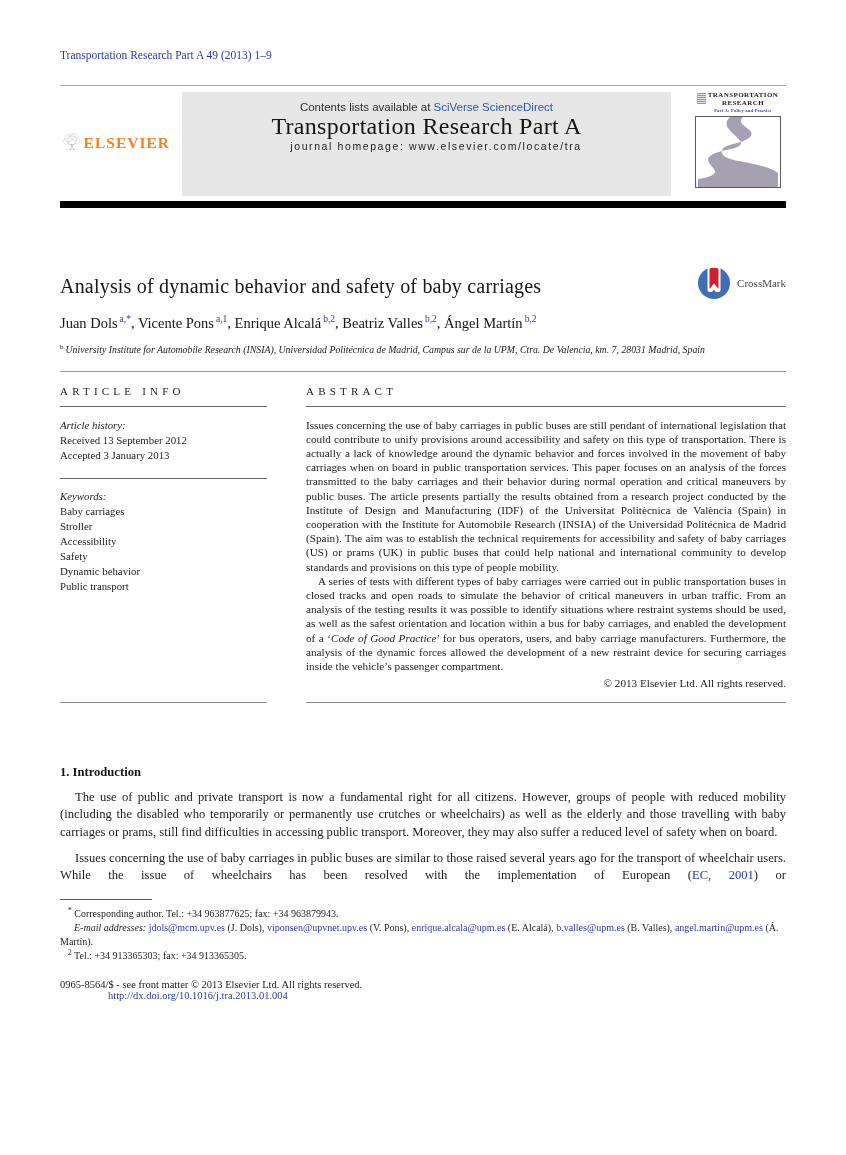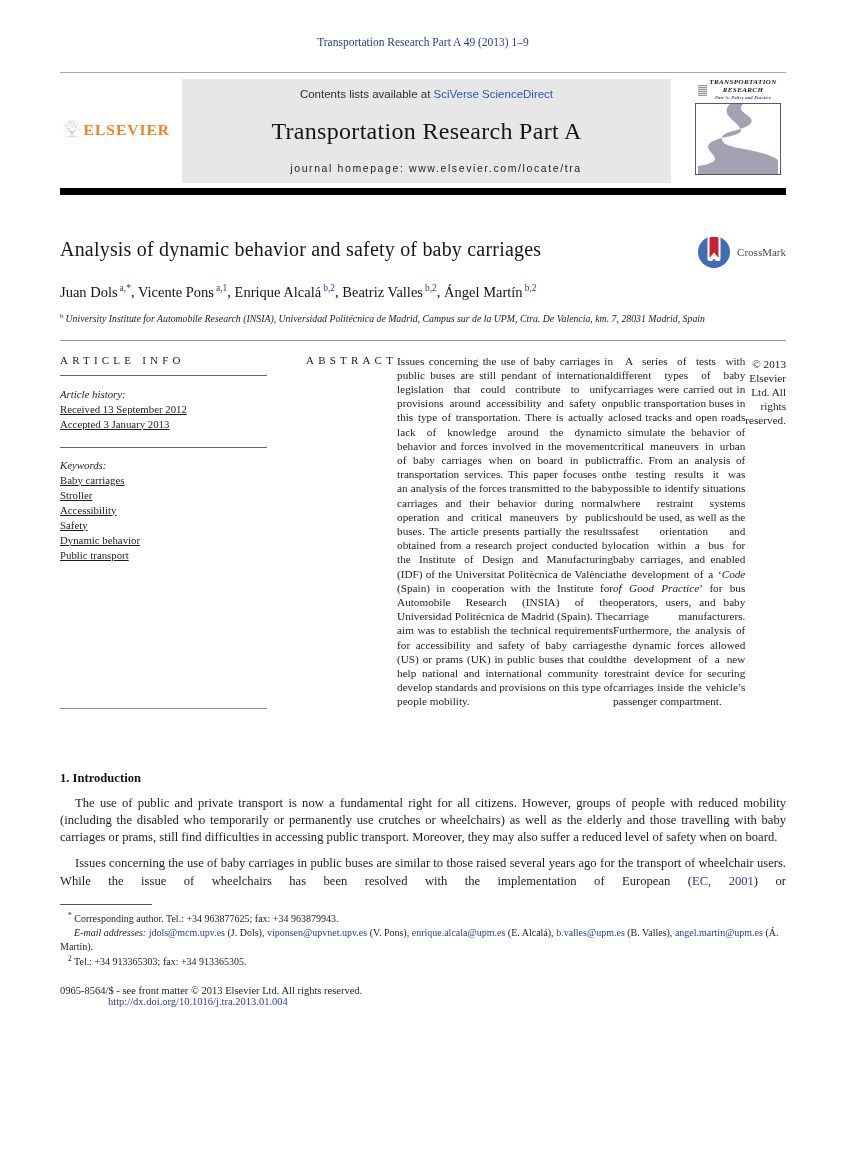--- a/index.html
+++ b/index.html
@@ -11,55 +11,55 @@
   }
   *{box-sizing:border-box;}
   body{margin:0;background:#ffffff;}
   .page{
     width:846px;height:1155px;margin:0 auto;overflow:hidden;
     background:#fff;color:var(--ink);
     font-family:"Liberation Serif", serif;
     padding:0 60px;position:relative;
   }
   
-  .journal-ref{margin-top:36px;text-align:center;font-size:11.5px;color:var(--link);}
+  .journal-ref{margin-top:49px;font-size:11.5px;color:var(--link);}
   .top-rule{border:none;border-top:1px solid #a8a8a8;margin:24px 0 0;}
   .banner{display:flex;margin-top:6px;height:104px;}
   .elsevier-block{width:110px;display:flex;flex-direction:row;align-items:center;justify-content:flex-end;padding-bottom:2px;}
   .elsevier-label{color:var(--orange);font-size:15.5px;letter-spacing:1px;font-weight:bold;line-height:1;}
-  .banner-center{flex:1;background:var(--banner-gray);margin-left:12px;display:flex;flex-direction:column;align-items:center;justify-content:space-between;padding:9px 0 9px;}
+  .banner-center{flex:1;background:var(--banner-gray);margin-left:12px;display:flex;flex-direction:column;align-items:center;padding:9px 0 9px;}
   .contents-line{font-family:"Liberation Sans", sans-serif;font-size:11.5px;color:#2e2e2e;}
   .contents-line a{color:var(--link2);text-decoration:none;}
   .banner-title{font-size:24px;color:#141414;letter-spacing:.3px;}
   .homepage-line{font-family:"Liberation Sans", sans-serif;font-size:10.5px;letter-spacing:1.6px;color:#222;padding-left:19px;}
   .cover-block{width:97px;margin-left:18px;display:flex;flex-direction:column;align-items:center;}
-  .cover-head{display:flex;align-items:center;gap:2px;margin-top:0;font-style:italic;}
+  .cover-head{display:flex;align-items:flex-start;gap:2px;margin-top:0;}
   .stamp{width:9px;height:11px;background:repeating-linear-gradient(#9a9a9a 0 1px,#dedede 1px 2px);margin-top:1px;flex:none;}
   .cover-title{font-size:7px;font-weight:bold;letter-spacing:.4px;line-height:7.5px;text-align:center;color:#222;}
   .cover-sub{font-size:4.5px;color:var(--link);letter-spacing:.2px;margin-top:1px;text-align:center;font-weight:bold;}
   .cover-road{border:1px solid #5a5a5a;background:#fff;width:86px;height:72px;margin-top:3px;display:flex;align-items:flex-end;justify-content:center;}
   .black-bar{height:7px;background:#000;margin-top:5px;}
   
-  .title-row{display:flex;justify-content:space-between;align-items:center;margin-top:34px;}
+  .title-row{display:flex;justify-content:space-between;align-items:flex-end;margin-top:52px;}
   .paper-title{font-size:20px;font-weight:normal;line-height:28px;color:#161616;letter-spacing:.2px;margin:0;}
   .crossmark{display:flex;align-items:center;gap:6px;margin-top:6px;flex:none;cursor:pointer;}
   .crossmark-label{font-size:11px;color:#4a4a4a;}
   .authors{margin-top:15px;font-size:14.5px;color:#141414;}
   .authors sup{font-size:9.5px;color:var(--link);margin-left:2px;}
   .affils{margin-top:11px;font-size:9.8px;font-style:italic;line-height:13.5px;color:#222;}
   .affils sup{font-size:7px;font-style:normal;margin-right:2px;}
   .mid-rule{border:none;border-top:1px solid #999;margin:14px 0 0;}
   
   .cols{display:flex;margin-top:13px;align-items:stretch;}
   .col-left{width:207px;display:flex;flex-direction:column;}
-  .col-right{flex:1;margin-left:39px;display:flex;}
+  .col-right{flex:1;margin-left:39px;display:flex;flex-direction:column;}
   .sec-head{font-size:11px;letter-spacing:4.2px;color:#1a1a1a;line-height:12px;}
   .head-rule{border:none;border-top:1px solid #666;margin:9px 0 11px;}
   .info-label{font-style:italic;font-size:10.8px;line-height:15px;}
-  .info-item{font-size:10.8px;line-height:15px;text-decoration:underline;}
+  .info-item{font-size:10.8px;line-height:15px;}
   .sep-rule{border:none;border-top:1px solid #666;margin:15px 0 10px;}
   .bottom-rule{border:none;border-top:1px solid #8a8a8a;margin:12px 0 0;}
   .col-left .bottom-rule{margin-top:auto;}
   .abstract-p{font-size:11.2px;line-height:14.2px;text-align:justify;margin:0;}
   .abstract-p.indent{text-indent:12px;}
   .copyright{text-align:right;font-size:11.2px;line-height:14px;margin-top:3px;}
   
   .intro-head{margin-top:62px;font-weight:bold;font-size:12.6px;color:#141414;}
   .body-p{font-size:12.6px;line-height:17.3px;text-align:justify;text-indent:15px;margin:9px 0 0;}
   .body-p .cite{color:var(--link);}

